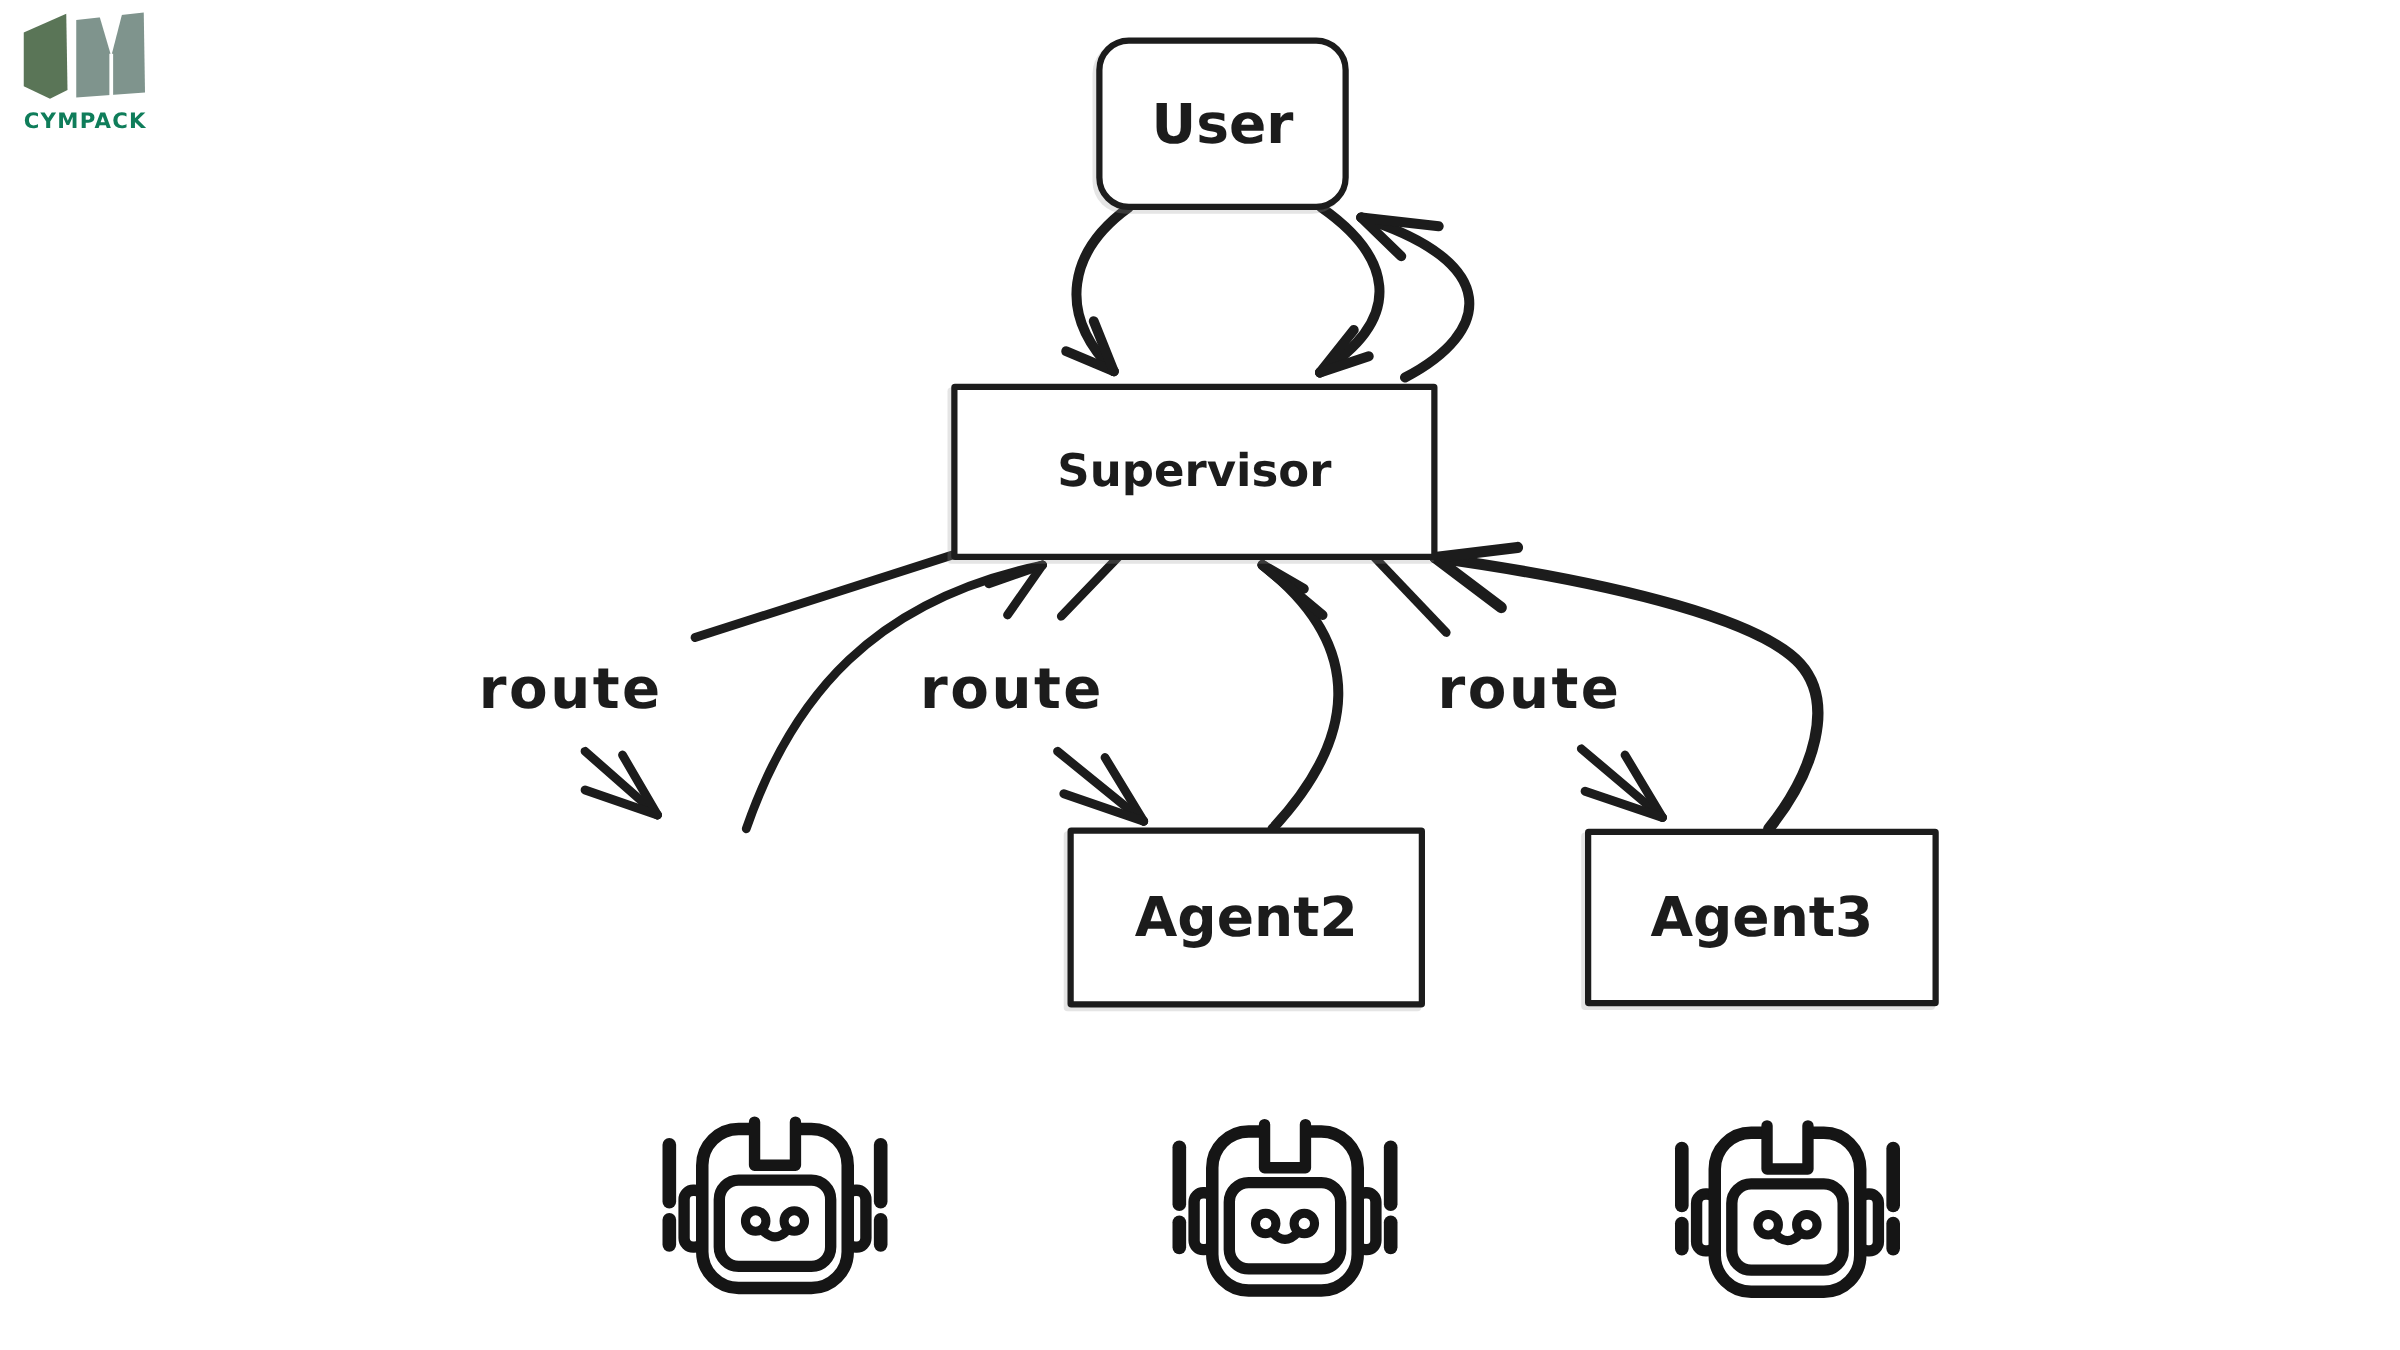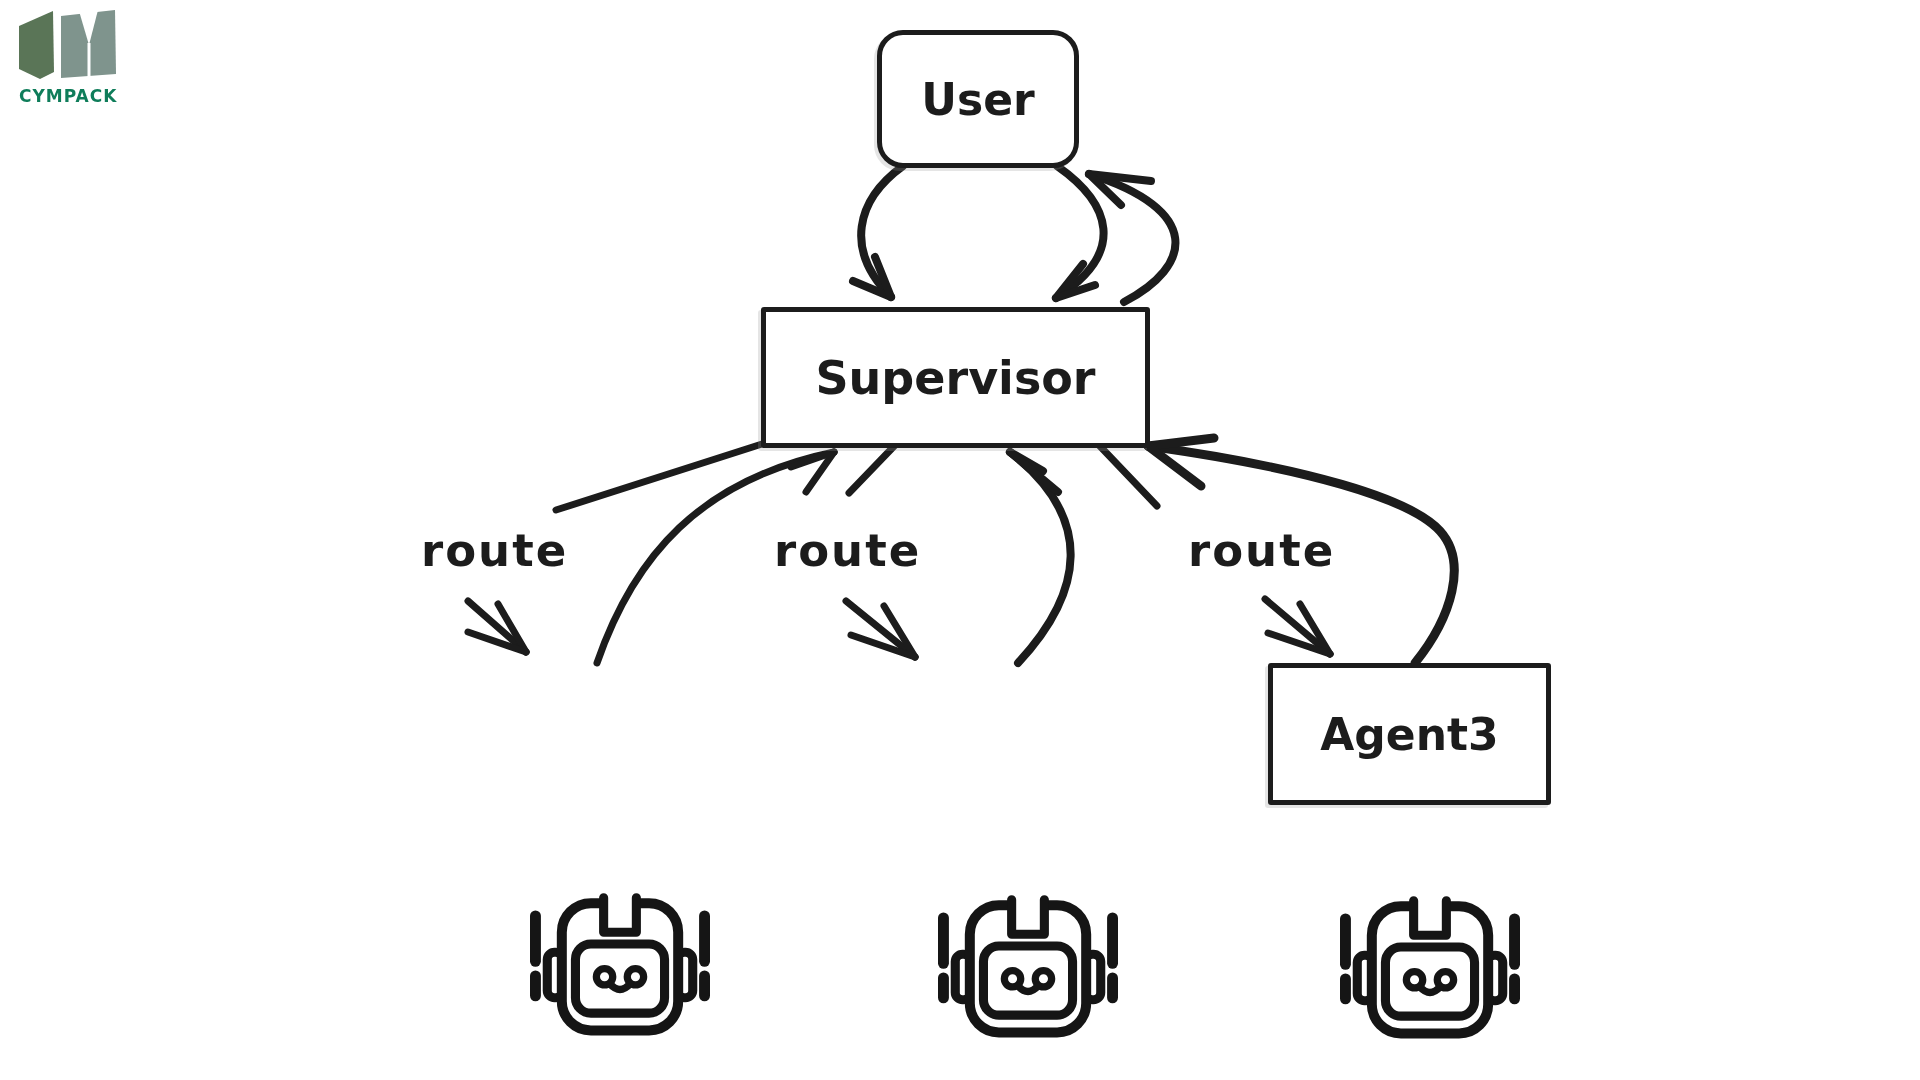--- a/index.html
+++ b/index.html
@@ -9,28 +9,28 @@
 
   
   .logo{position:absolute;left:14px;top:8px;width:120px;height:100px;}
 
   
   .node{position:absolute;display:flex;align-items:center;justify-content:center;
         background:#fff;border:5px solid #1c1c1c;border-radius:3px;
         color:#1c1c1c;font-weight:600;
         box-shadow:-3px 3px 0 rgba(150,150,150,.25);}
   .node-user      {left:877px;top:30px;  width:192px;height:128px;font-size:44px;border-radius:26px;}
-  .node-supervisor{left:761px;top:307px; width:379px;height:131px;font-size:46px;}
+  .node-supervisor{left:761px;top:307px; width:379px;height:131px;font-size:36px;}
   .node-agent1    {left:443px;top:664px; width:275px;height:131px;font-size:44px;}
   .node-agent2    {left:854px;top:662px; width:276px;height:134px;font-size:44px;}
   .node-agent3    {left:1268px;top:663px;width:273px;height:132px;font-size:44px;text-align:center;}
 
   
   .edge-label{position:absolute;color:#1c1c1c;font-size:45px;font-weight:600;
-              letter-spacing:2px;margin-left:38px;}
+              letter-spacing:2px;}
   .edge-label-1{left:383px;top:524px;}
   .edge-label-2{left:736px;top:524px;}
   .edge-label-3{left:1150px;top:524px;}
 
   
   .arrows{position:absolute;left:0;top:0;width:1920px;height:1080px;pointer-events:none;}
 
   
   .robot{position:absolute;width:200px;height:155px;}
   .robot-1{left:520px;top:892px;}
@@ -111,20 +111,23 @@
       </g>
     </g>
   </svg>
 
   <div class="node node-user">
     <span>User</span>
   </div>
   <div class="node node-supervisor">
     <span>Supervisor</span>
   </div>
+  <div class="node node-agent2">
+    <span>Agent2</span>
+  </div>
   <div class="node node-agent3">
     <span>Agent3</span>
   </div>
 
   <div class="edge-label edge-label-1">route</div>
   <div class="edge-label edge-label-2">route</div>
   <div class="edge-label edge-label-3">route</div>
 
   <svg class="robot robot-1" viewBox="0 0 220 170">
     <g stroke="#151515" stroke-linecap="round" stroke-linejoin="round" fill="none">

